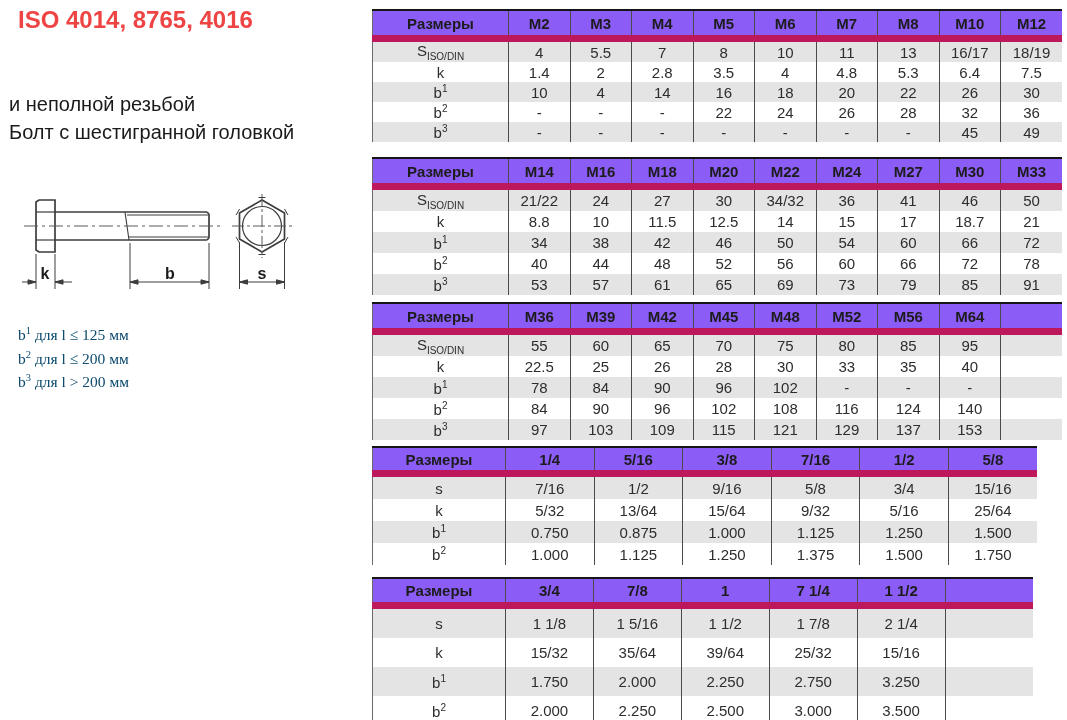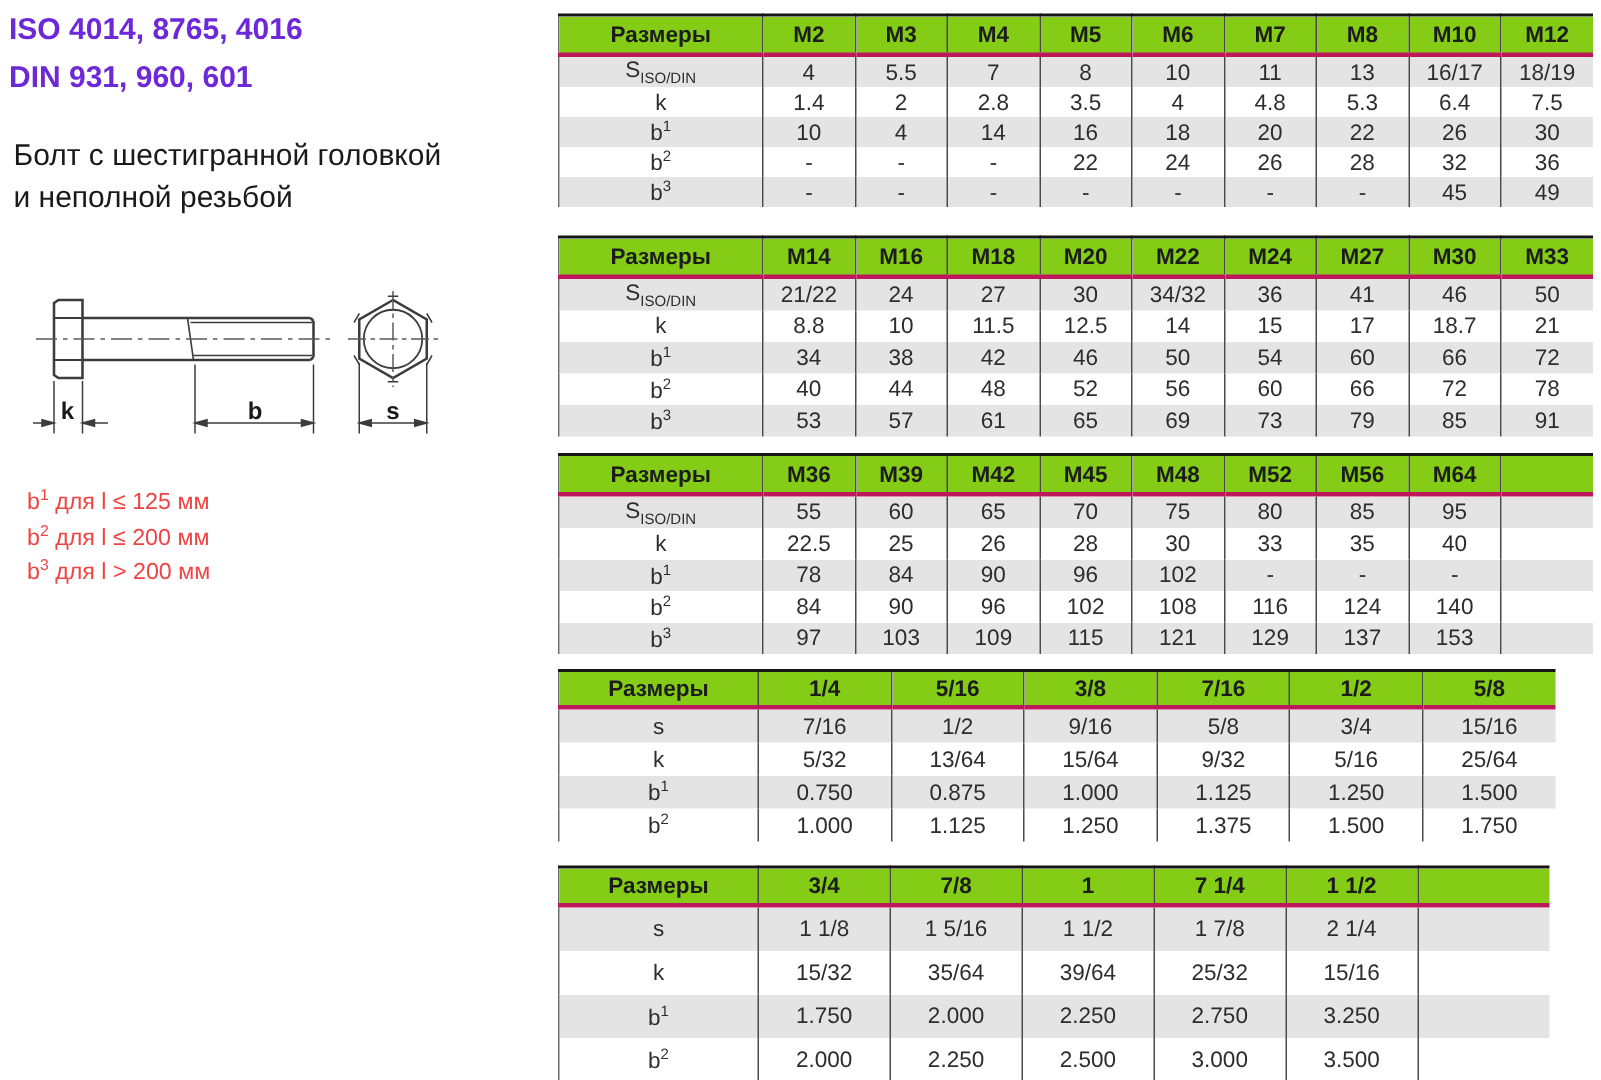--- a/index.html
+++ b/index.html
@@ -2,73 +2,72 @@
 <html><head>
 <meta charset="utf-8">
 <style>
   html,body{margin:0;padding:0;}
   body{
     width:1067px;height:720px;position:relative;overflow:hidden;
     background:#ffffff;font-family:"Liberation Sans",sans-serif;
   }
   
   .title{
-    position:absolute;left:6px;top:4px;
-    font-size:20px;font-weight:700;line-height:32px;color:#6d28d9;
+    position:absolute;left:18px;top:4px;
+    font-size:24px;font-weight:700;line-height:32px;color:#ef4444;
   }
   .subtitle{
     position:absolute;left:9px;top:90px;
     font-size:20px;font-weight:400;line-height:28px;color:#1a1a1a;
   }
   .footnotes{
     position:absolute;left:18px;top:321px;
-    font-size:15.5px;line-height:19.5px;color:#ef4444;
+    font-size:15.5px;line-height:19.5px;color:#0c4a6e;font-family:Liberation Serif, serif;
   }
   .footnotes sup{font-size:10.5px;}
   
   .diagram{position:absolute;left:10px;top:190px;}
   
   .tblwrap{position:absolute;}
   #t1{left:372px;top:9px;width:690px;}
   #t2{left:372px;top:157px;width:690px;}
   #t3{left:372px;top:302px;width:690px;}
   #t4{left:372px;top:446px;width:665px;}
   #t5{left:372px;top:577px;width:661px;}
   .dim-table{
     border-collapse:collapse;table-layout:fixed;width:100%;
     border-top:2px solid #151515;border-left:1px solid #6a6a6a;
   }
   .dim-table th{
-    background:#84cc16;font-weight:700;font-size:15px;color:#1c1c1c;
-    border-bottom:3px solid #be185d;
+    background:#8b5cf6;font-weight:700;font-size:15px;color:#1c1c1c;
+    border-bottom:7px solid #be185d;
   }
   .dim-table td{font-size:15px;color:#2d2d2d;}
   .dim-table th,.dim-table td{text-align:center;vertical-align:middle;padding:0;overflow:hidden;}
   .dim-table th + th,.dim-table td + td{border-left:1px solid #4a4a4a;}
   .dim-table tbody tr:nth-child(odd){background:#e4e4e4;}
   .dim-table sub{font-size:10px;}
   .dim-table sup{font-size:10px;}
   #t1 th:first-child,#t2 th:first-child,#t3 th:first-child{width:135px;}
   #t4 th:first-child,#t5 th:first-child{width:132px;}
   #t1 th{height:24px;} #t1 td{height:20px;}
   #t2 th,#t3 th{height:24px;} #t2 td,#t3 td{height:21px;}
   #t4 th{height:22px;} #t4 td{height:22px;}
   #t5 th{height:23px;} #t5 td{height:29px;}
 </style>
 </head>
 <body>
 
 <div class="title">
   <div>ISO 4014, 8765, 4016</div>
-  <div>DIN 931, 960, 601</div>
 </div>
 
 <div class="subtitle">
+  <div>и неполной резьбой</div>
   <div>Болт с шестигранной головкой</div>
-  <div>и неполной резьбой</div>
 </div>
 
 <svg class="diagram" width="320" height="125" viewBox="0 0 320 125">
   <g stroke="#3c3c3c" fill="none" stroke-width="1.7">
 
     <path d="M26,12 L29,10 L45,10 L45,62 L29,62 L26,60 Z"></path>
     <line x1="26" y1="22" x2="45" y2="22" stroke-width="1.2"></line>
     <line x1="26" y1="50" x2="45" y2="50" stroke-width="1.2"></line>
 
     <line x1="45" y1="22" x2="197" y2="22"></line>

